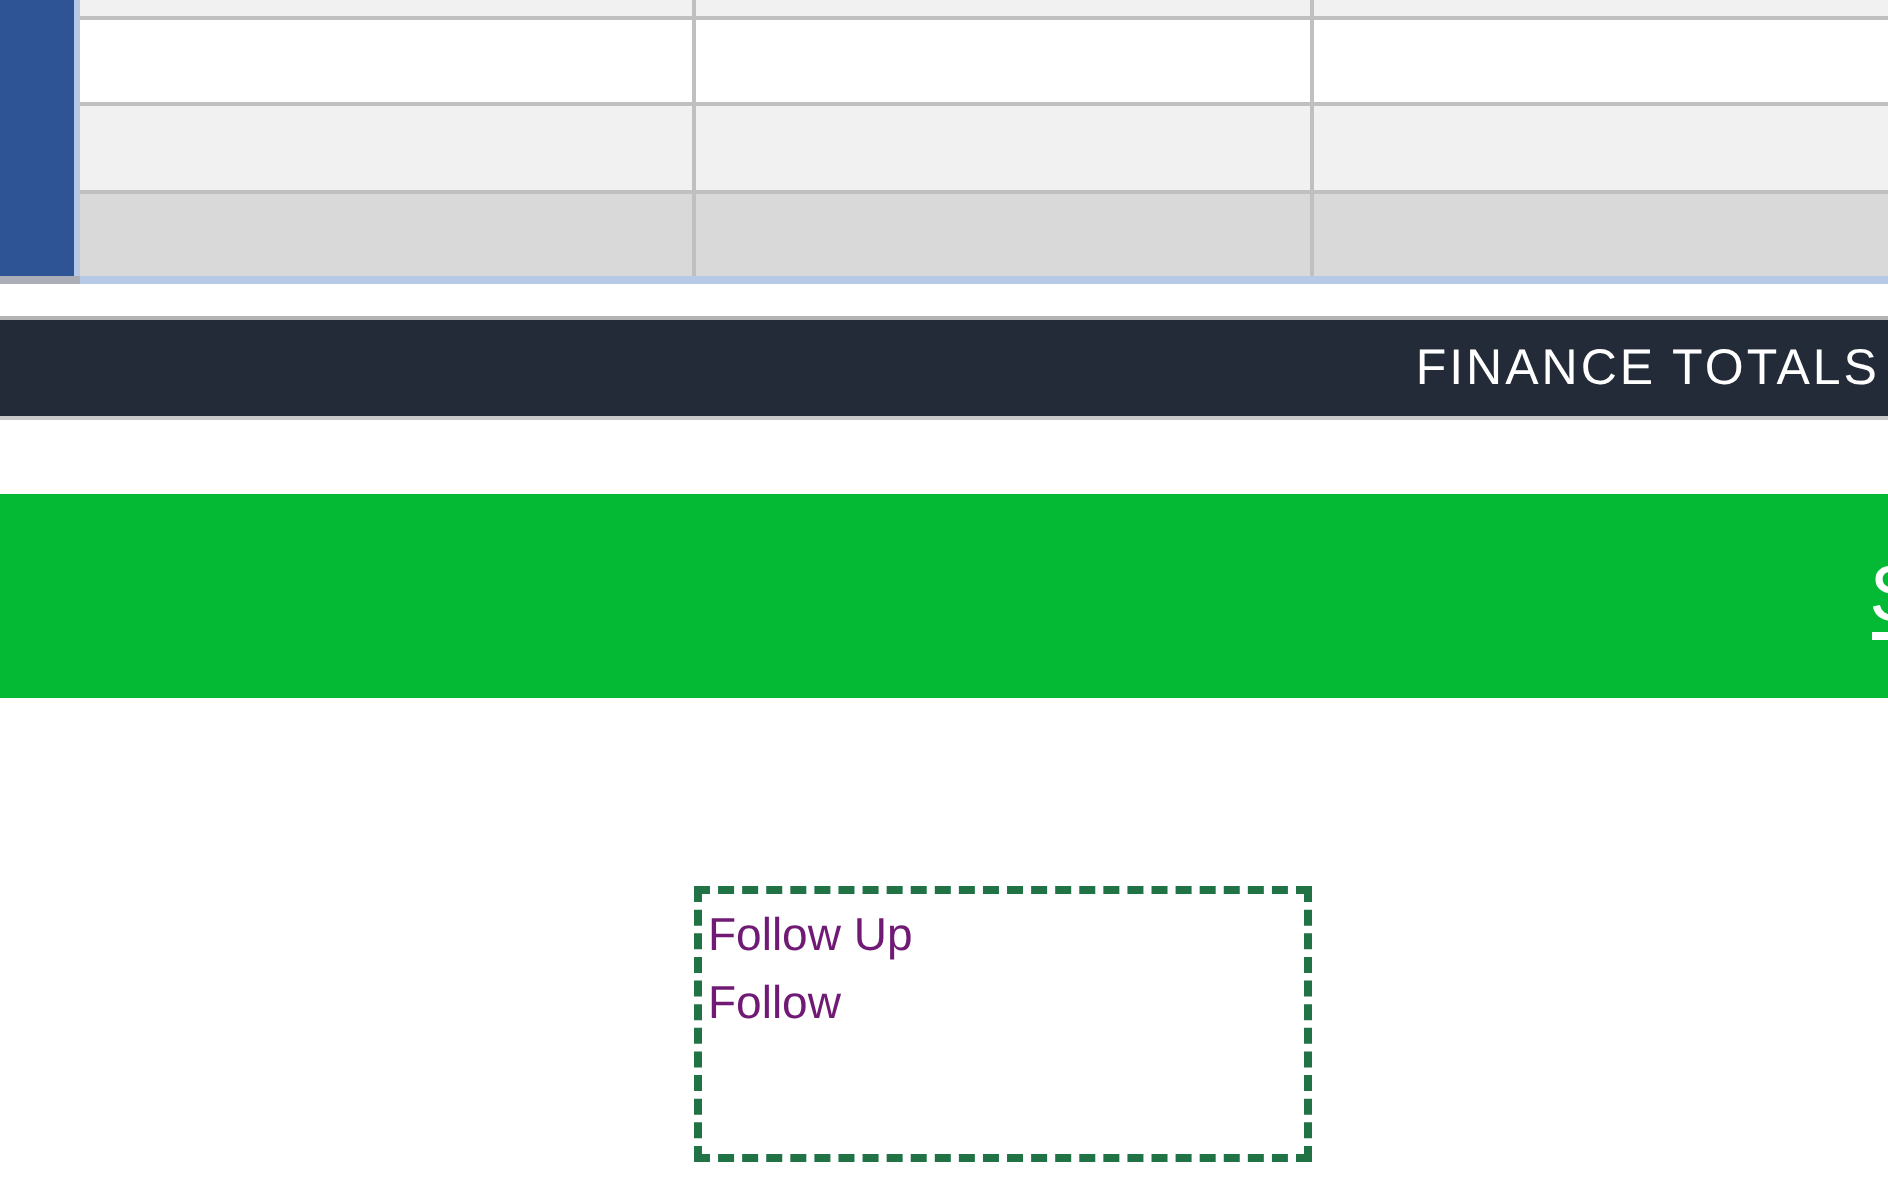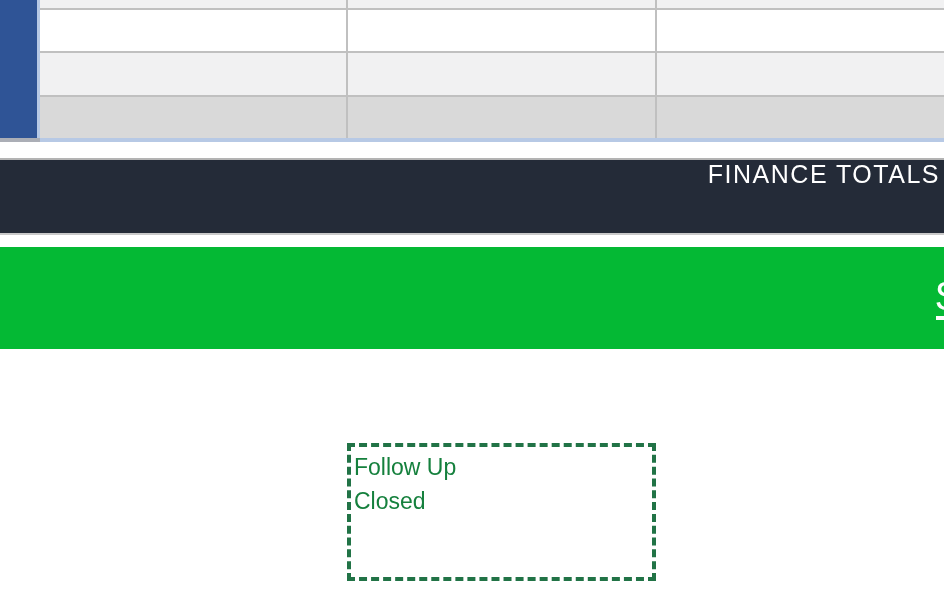--- a/index.html
+++ b/index.html
@@ -63,26 +63,27 @@
     position: absolute;
     left: 0; top: 0;
     width: 40px; height: 4px;
     background: #abaeb6;
   }
 
   
   .finance-bar {
     position: absolute;
     left: 0; top: 158px;
-    width: 944px; height: 77px;
+    width: 944px; height: 52px;
     box-sizing: border-box;
     background: #242b38;
     border-top: 2px solid #b3b3b3;
     border-bottom: 2px solid #c9c9c9;
     display: flex;
+    align-items: center;
     justify-content: flex-end;
     padding-right: 4px;
   }
   .finance-bar .label {
     color: #ffffff;
     font-size: 25px;
     letter-spacing: 1.5px;
     white-space: nowrap;
   }
 
@@ -111,21 +112,21 @@
     width: 309px; height: 138px;
     box-sizing: border-box;
     border: 4px dashed #217346;
     background: #ffffff;
     padding: 3px 0 0 3px;
     overflow: hidden;
   }
   .marquee .list-item {
     font-size: 23px;
     line-height: 34px;
-    color: #15803d;
+    color: #701a75;
     white-space: nowrap;
   }
 </style>
 </head>
 <body>
 
 <div class="canvas">
 
   <div class="grid-section">
     <div class="accent-rail"></div>
@@ -160,16 +161,16 @@
   <div class="finance-bar">
     <span class="label">FINANCE TOTALS</span>
   </div>
 
   <div class="green-bar">
     <span class="clipped-amount">$</span>
   </div>
 
   <div class="marquee">
     <div class="list-item">Follow Up</div>
-    <div class="list-item">Closed</div>
+    <div class="list-item">Follow</div>
   </div>
 
 </div>
 
 </body></html>

